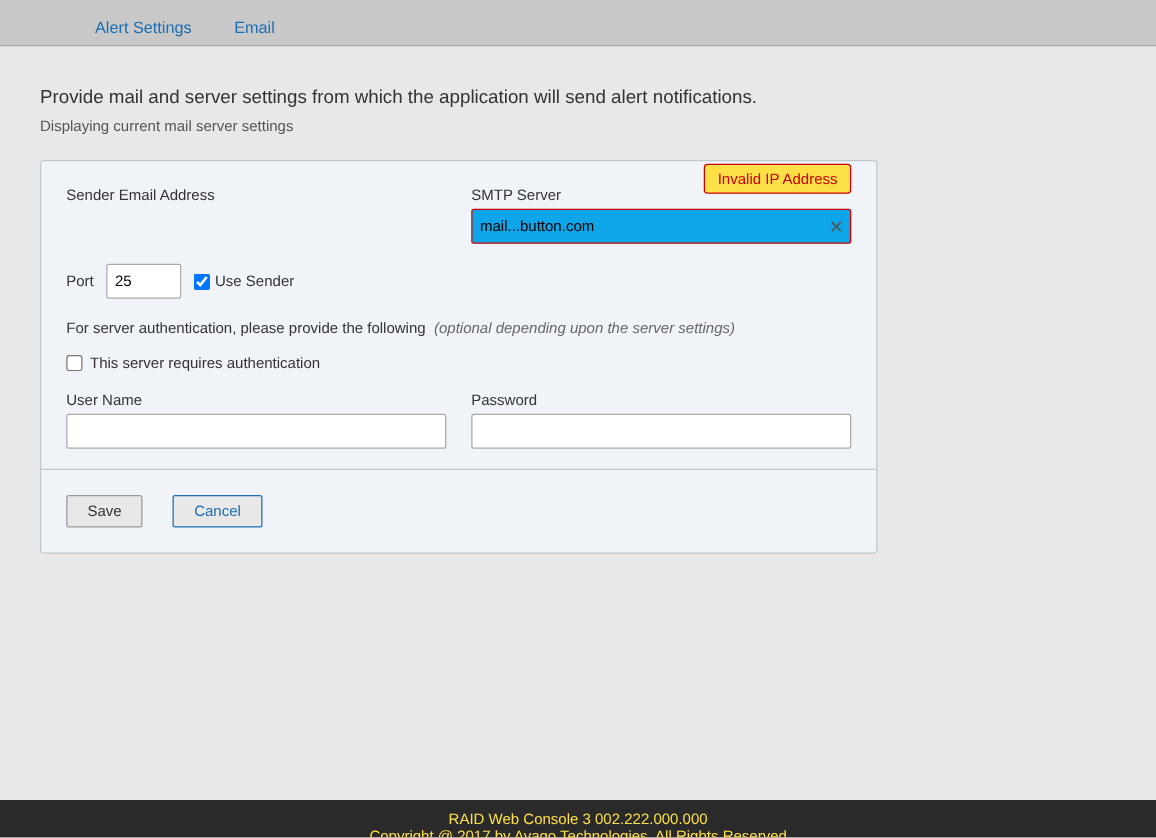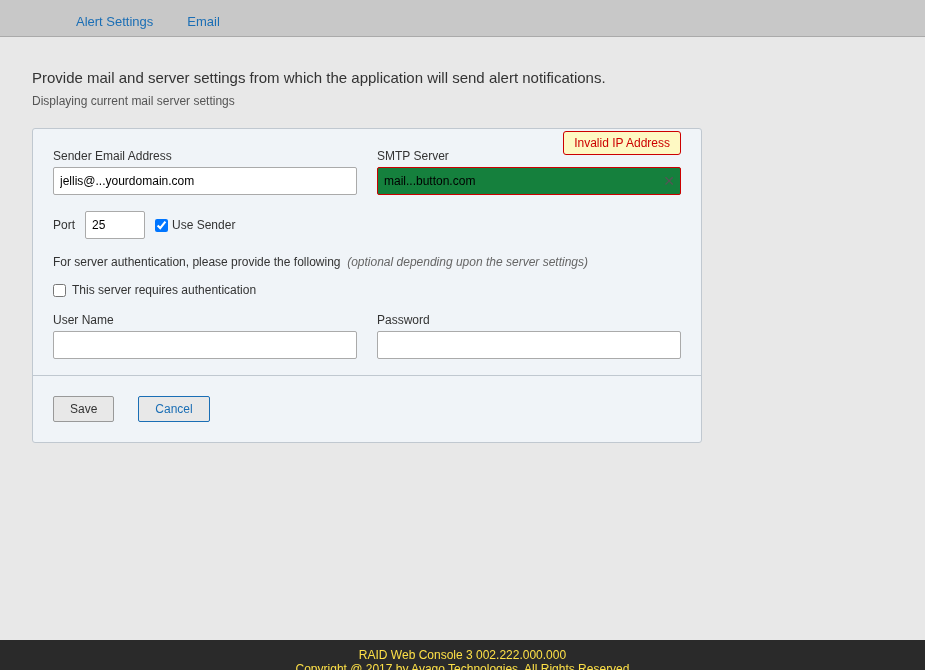--- a/index.html
+++ b/index.html
@@ -121,41 +121,41 @@
       align-items: center;
       position: relative;
     }
 
     .smtp-input-row input[type="text"] {
       flex: 1;
       padding: 4px 24px 4px 6px;
       border: 1px solid #cc0000;
       border-radius: 2px;
       font-size: 12px;
-      background: #15803d;
+      background: #0ea5e9;
       height: 28px;
     }
 
     .smtp-clear-btn {
       position: absolute;
       right: 4px;
       background: none;
       border: none;
       cursor: pointer;
       font-size: 14px;
       color: #555;
       line-height: 1;
       padding: 0 2px;
     }
 
     .invalid-tooltip {
       position: absolute;
       top: -36px;
       right: 0;
-      background: #fef9c3;
+      background: #fde047;
       border: 1px solid #cc0000;
       color: #cc0000;
       font-size: 12px;
       padding: 4px 10px;
       border-radius: 3px;
       white-space: nowrap;
     }
 
     .port-row {
       display: flex;
@@ -270,21 +270,20 @@
 <div class="main-content">
   <p class="page-title">Provide mail and server settings from which the application will send alert notifications.</p>
   <p class="page-subtitle">Displaying current mail server settings</p>
 
   <div class="form-card">
 
     <div class="form-row">
 
       <div class="form-group">
         <label>Sender Email Address</label>
-        <input type="text" value="jellis@...yourdomain.com" style="">
       </div>
 
       <div class="form-group">
         <label>SMTP Server</label>
         <div class="smtp-wrapper">
           <div class="smtp-input-row">
             <div class="invalid-tooltip">Invalid IP Address</div>
             <input type="text" value="mail...button.com" style="">
             <button class="smtp-clear-btn">✕</button>
           </div>

